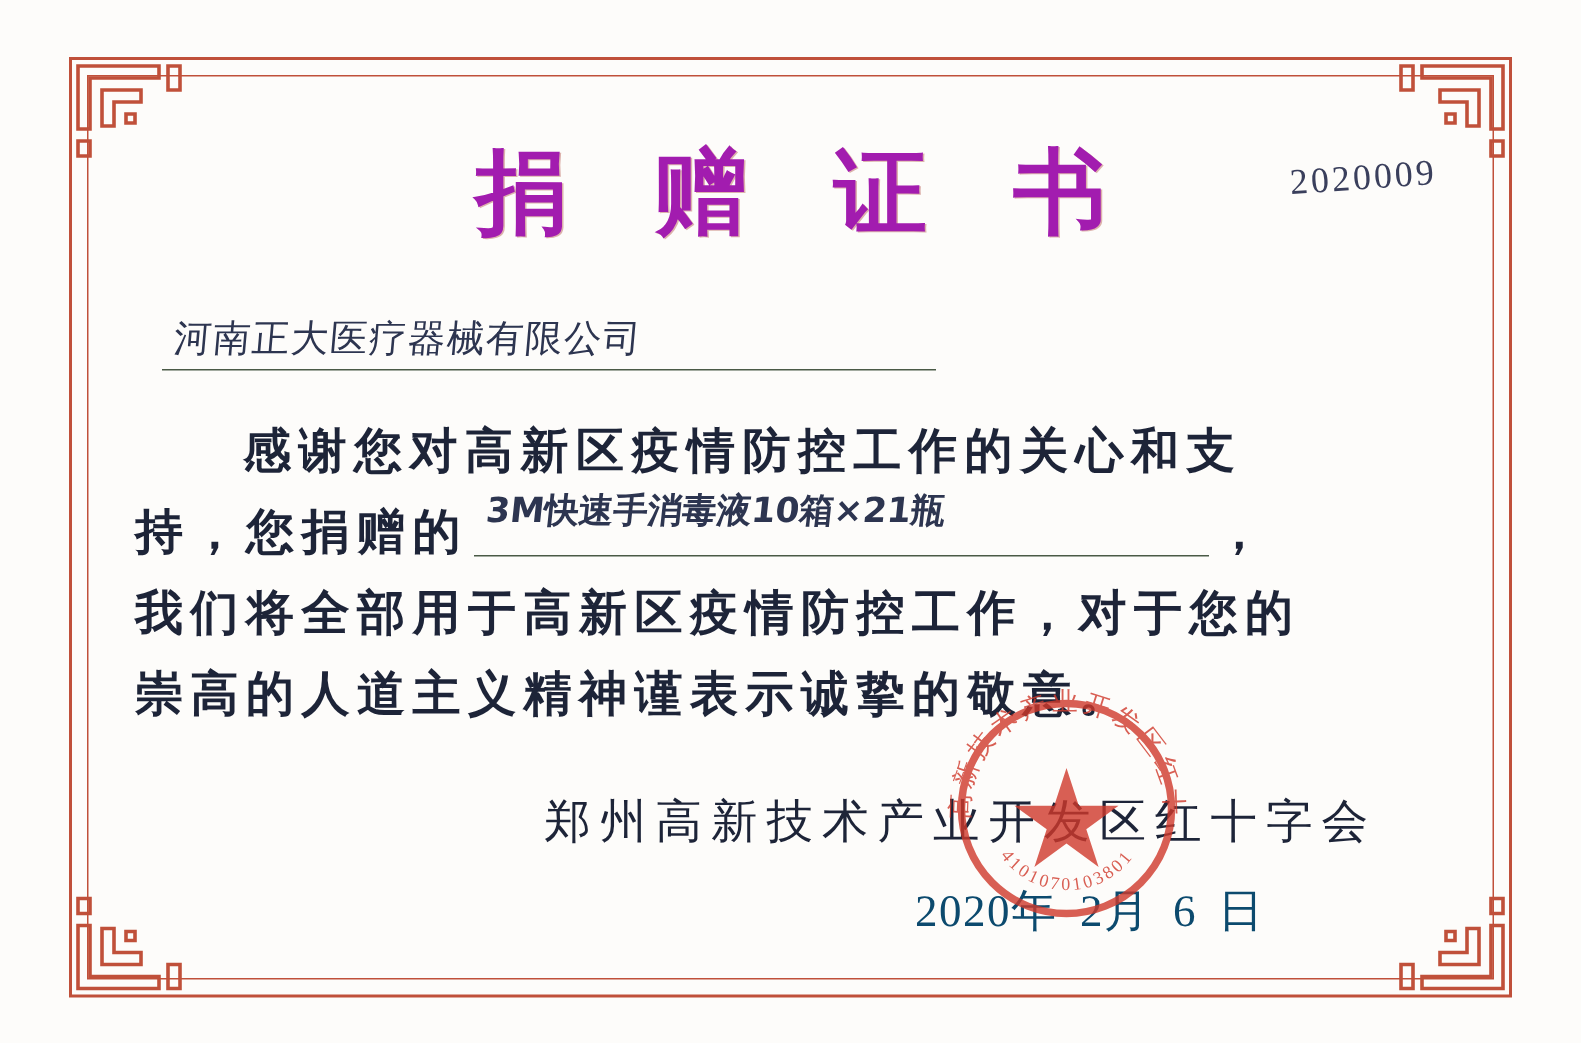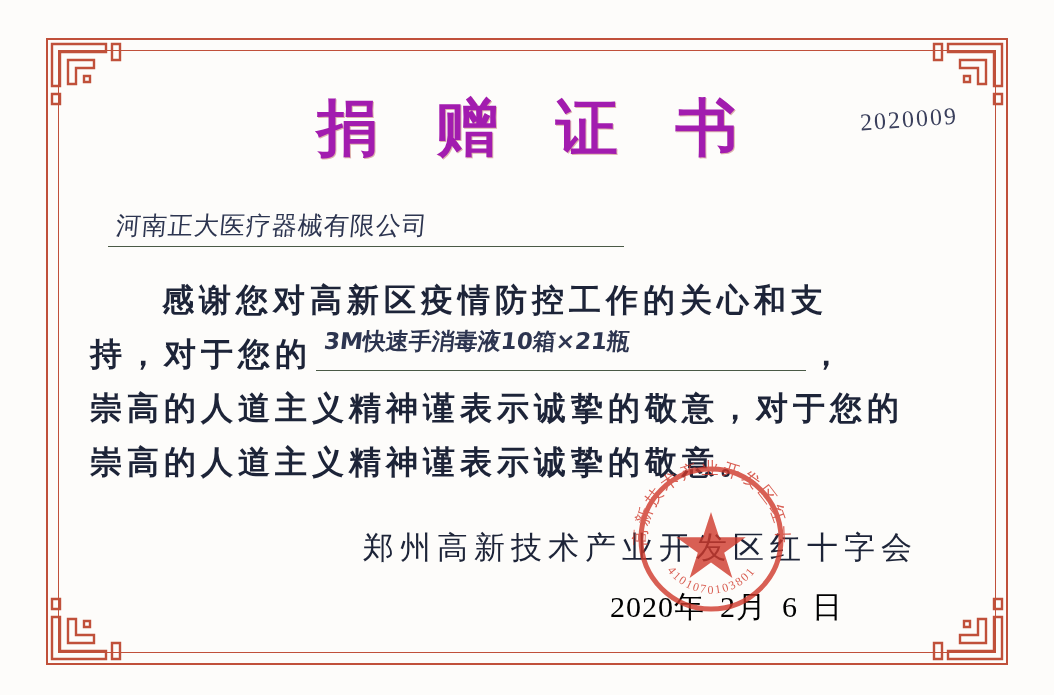--- a/index.html
+++ b/index.html
@@ -139,21 +139,21 @@
     font-size: 31px;
     letter-spacing: 6px;
     color: #1d2438;
   }
   .date-line {
     margin-top: 18px;
     text-align: right;
     padding-right: 120px;
     font-family: "DejaVu Serif", serif;
     font-size: 30px;
-    color: #000000;
+    color: #0c4a6e;
     letter-spacing: 2px;
   }
   .date-line .num {
     font-family: "Liberation Serif", serif;
     letter-spacing: 1px;
   }
   .date-line .gap { display: inline-block; width: 14px; }
 
   
   .seal {
@@ -228,24 +228,24 @@
 
     <div class="recipient-row">
       <span class="recipient-text">河南正大医疗器械有限公司</span>
     </div>
 
     <div class="body-block">
       <div class="body-line">
         <span class="indent"></span><span>感谢您对高新区疫情防控工作的关心和支</span>
       </div>
       <div class="body-line">
-        <span>持，对于您的</span><span class="fill-blank"><span class="fill-text">3M快速手消毒液10箱×21瓶</span></span><span>，</span>
-      </div>
-      <div class="body-line">
-        <span>崇高的人道主义精神谨表示诚挚的敬意，对于您的</span>
+        <span>持，您捐赠的</span><span class="fill-blank"><span class="fill-text">3M快速手消毒液10箱×21瓶</span></span><span>，</span>
+      </div>
+      <div class="body-line">
+        <span>我们将全部用于高新区疫情防控工作，对于您的</span>
       </div>
       <div class="body-line">
         <span>崇高的人道主义精神谨表示诚挚的敬意。</span>
       </div>
     </div>
 
     <div class="signature">郑州高新技术产业开发区红十字会</div>
 
     <div class="date-line">
       <span class="num">2020</span><span>年</span><span class="gap"></span><span class="num">2</span><span>月</span><span class="gap"></span><span class="num">6</span><span class="gap"></span><span>日</span>

